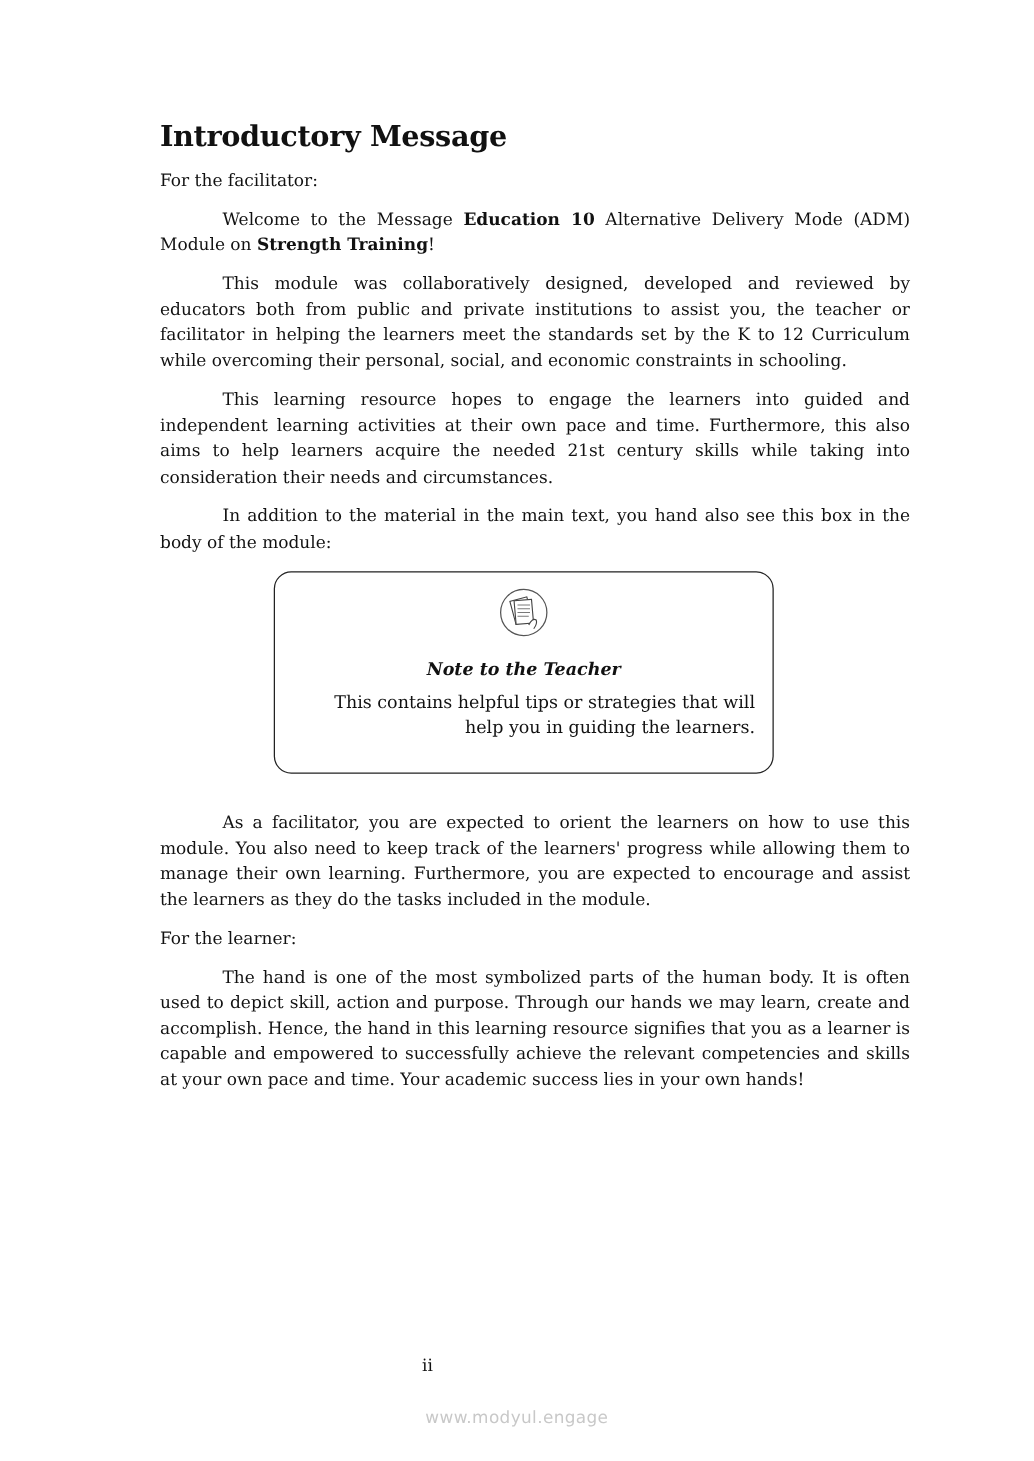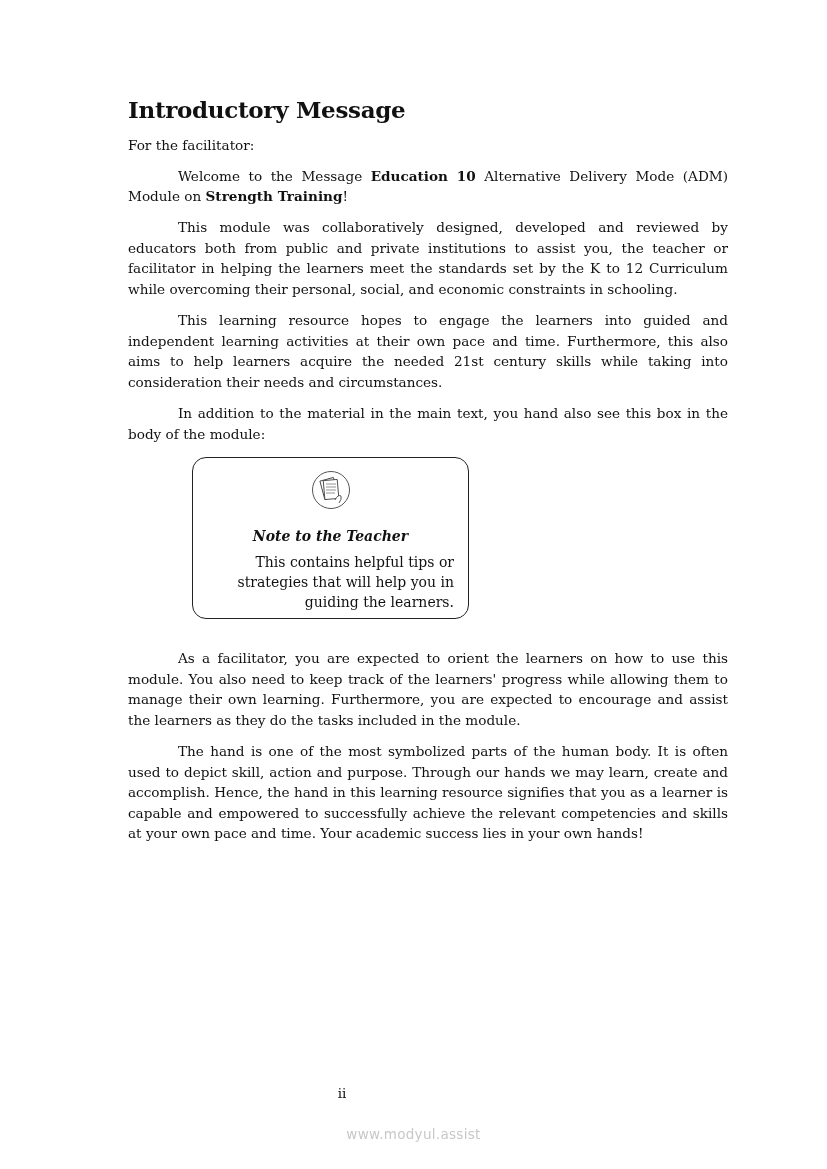--- a/index.html
+++ b/index.html
@@ -3,21 +3,21 @@
 <meta charset="utf-8">
 <style>
   html, body { margin: 0; padding: 0; background: #ffffff; }
   body { width: 827px; height: 1169px; position: relative; overflow: hidden;
          font-family: "DejaVu Serif", serif; color: #111; }
   .page { position: absolute; left: 128px; top: 96px; width: 600px; }
   h1 { font-family: "DejaVu Serif", serif; font-size: 23px; font-weight: bold; margin: 0 0 12px 0; letter-spacing: -0.3px; }
   p { font-size: 13.6px; line-height: 20.6px; margin: 0 0 10.5px 0; text-align: justify; }
   .indent { text-indent: 50px; }
   .label { margin-bottom: 10px; }
-  .note-box { margin: 13px 0 0 64px; width: 277px; height: 162px; border: 1.5px solid #222;
+  .note-box { margin: 13px 0 0 91px; width: 400px; height: 162px; border: 1.5px solid #222;
               border-radius: 14px; box-sizing: border-box; padding: 12px 14px 0 14px; margin-bottom: 29px; }
   .note-icon { width: 40px; height: 40px; margin: 0 auto 10px auto; display: block; }
   .note-title { text-align: center; font-weight: bold; font-style: italic; font-size: 14px; margin: 16px 0 6px 0; line-height: 20px;}
   .note-body { font-size: 14px; line-height: 20px; text-align: right; margin: 0; }
   .page-num { position: absolute; top: 1085px; left: 0; width: 684px; text-align: center; font-size: 13.5px; }
   .watermark { position: absolute; top: 1126px; left: 0; width: 827px; text-align: center;
                font-family: "DejaVu Sans", sans-serif; font-size: 13.5px; color: #c8c8c8; letter-spacing: 0.3px; }
 </style>
 </head>
 <body>
@@ -39,17 +39,18 @@
       <line x1="15" y1="17" x2="25" y2="17" stroke="#666" stroke-width="0.7"></line>
       <line x1="15" y1="20" x2="25" y2="20" stroke="#666" stroke-width="0.7"></line>
       <line x1="15" y1="23" x2="24" y2="23" stroke="#666" stroke-width="0.7"></line>
       <path d="M24 30 q3 -6 6 -4 q1 3 -2 7" fill="#fff" stroke="#444" stroke-width="0.9"></path>
     </svg>
     <div class="note-title">Note to the Teacher</div>
     <p class="note-body">This contains helpful tips or strategies that will help you in guiding the learners.</p>
   </div>
 
   <p class="indent">As a facilitator, you are expected to orient the learners on how to use this module. You also need to keep track of the learners' progress while allowing them to manage their own learning. Furthermore, you are expected to encourage and assist the learners as they do the tasks included in the module.</p>
+  <p class="label">For the learner:</p>
   <p class="indent"> The hand is one of the most symbolized parts of the human body. It is often used to depict skill, action and purpose. Through our hands we may learn, create and accomplish. Hence, the hand in this learning resource signifies that you as a learner is capable and empowered to successfully achieve the relevant competencies and skills at your own pace and time. Your academic success lies in your own hands!</p>
 </div>
 
 <div class="page-num">ii</div>
-<div class="watermark">www.modyul.assist</div>
+<div class="watermark">www.modyul.engage</div>
 
 </body></html>

